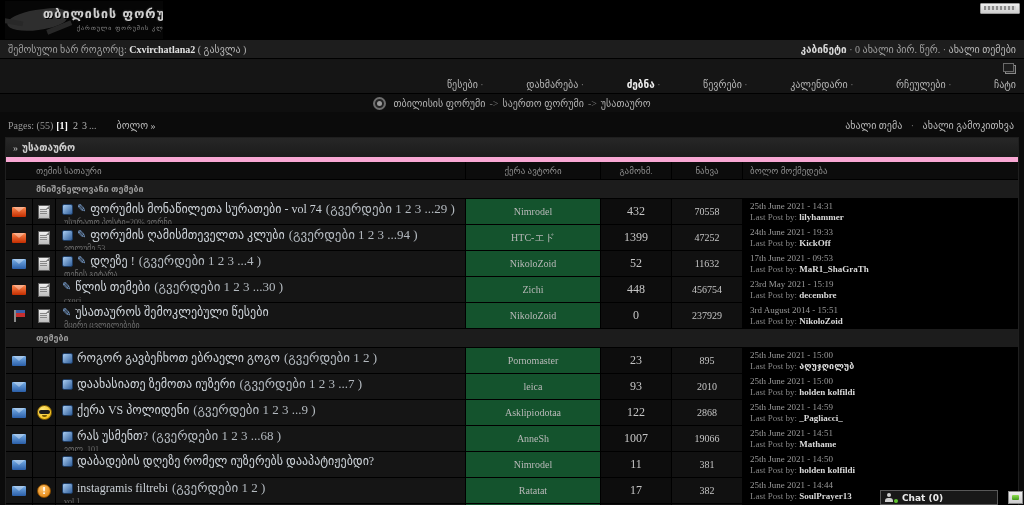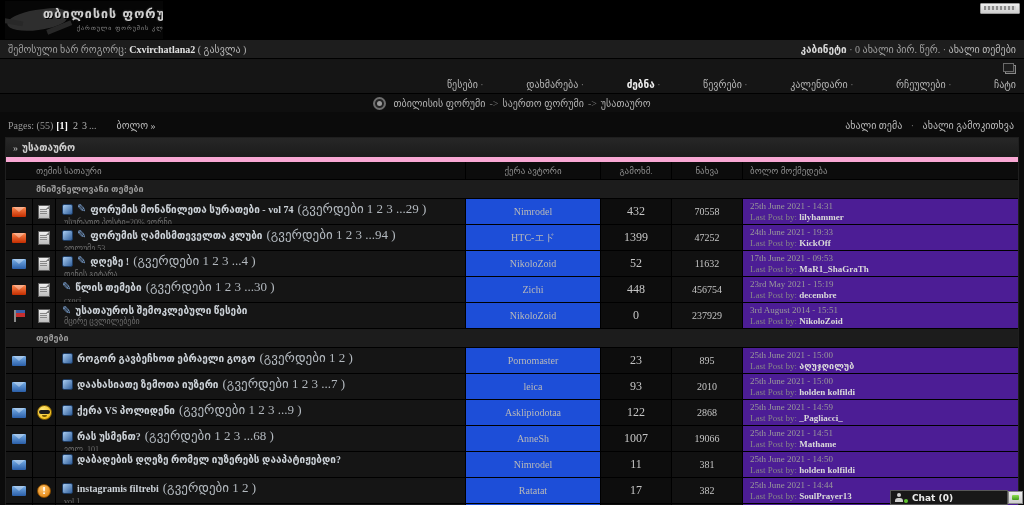--- a/index.html
+++ b/index.html
@@ -60,27 +60,27 @@
   .h-author{width:134px;} .h-replies{width:70px;} .h-views{width:70px;}
   .h-last{width:268px;justify-content:flex-start !important;padding-left:7px;}
 
   .secbar{background:#1c1c1c;border-top:1px solid #000;color:#9c9c9c;font-weight:bold;font-size:9px;padding:4px 0 4px 30px;}
 
   .row{display:flex;border-top:1px solid #000;background:#151515;height:25px;}
   .row>div{border-left:1px solid #000;}
   .c-i1{width:26px;border-left:none !important;display:flex;align-items:center;justify-content:center;}
   .c-i2{width:22px;display:flex;align-items:center;justify-content:center;background:#131313;}
   .c-title{flex:1;padding:2px 4px 0 6px;overflow:hidden;}
-  .c-author{width:134px;background:#1d4ed8;display:flex;align-items:center;justify-content:center;}
+  .c-author{width:134px;background:#14532d;display:flex;align-items:center;justify-content:center;}
   .c-author a{color:#b9b9b9;font-size:10px;}
   .c-replies{width:70px;background:#0d0d0d;display:flex;align-items:center;justify-content:center;color:#c6c6c6;font-size:12px;}
   .c-views{width:70px;background:#111;display:flex;align-items:center;justify-content:center;color:#c6c6c6;font-size:10px;}
-  .c-last{width:268px;background:#4c1d95;padding:2px 0 0 7px;}
+  .c-last{width:268px;background:#000000;padding:2px 0 0 7px;}
   .tline{display:flex;align-items:center;gap:4px;white-space:nowrap;}
-  .tline a{color:#ccd2d8;font-weight:bold;font-size:10px;}
+  .tline a{color:#ccd2d8;font-weight:normal;font-size:12px;}
   .tpages{color:#b3b9bf;font-size:13px;}
   .tsub{font-size:8px;color:#6e6e6e;margin-top:1px;padding-left:2px;white-space:nowrap;}
   .ldate{font-size:9px;color:#9a9a9a;}
   .lpost{font-size:9px;color:#878787;margin-top:1px;}
   .lpost b{color:#dadada;}
 
   
   .env{width:14px;height:10px;border-radius:1px;position:relative;display:inline-block;}
   .env:after{content:"";position:absolute;left:1px;top:0;border-left:6px solid transparent;border-right:6px solid transparent;border-top:5px solid rgba(255,255,255,.35);}
   .env.red{background:linear-gradient(#ff8a50,#c32d00);}
@@ -92,21 +92,21 @@
   .doc:before{content:"";position:absolute;right:-1px;top:-1px;border-left:4px solid transparent;border-bottom:4px solid #777;}
   .doc:after{content:"";position:absolute;left:1px;top:3px;width:7px;height:1px;background:#888;box-shadow:0 2px 0 #888,0 4px 0 #888;}
   .ubox{width:11px;height:11px;border-radius:2px;background:linear-gradient(135deg,#a9cdf2,#32609c);border:1px solid #1e3c63;box-sizing:border-box;flex:0 0 auto;}
   .pinic{color:#7fa7d9;font-size:11px;line-height:10px;font-family:"DejaVu Sans",sans-serif;}
   .cool{width:15px;height:15px;border-radius:50%;background:radial-gradient(circle at 35% 30%,#ffe97e,#f0b400);position:relative;border:1px solid #8a6400;box-sizing:border-box;}
   .cool:before{content:"";position:absolute;left:1px;right:1px;top:4px;height:4px;background:#1d1d1d;border-radius:2px;}
   .cool:after{content:"";position:absolute;left:4px;right:4px;bottom:2px;height:2px;border-radius:0 0 4px 4px;background:#7a5a00;}
   .warn{width:14px;height:14px;border-radius:50%;background:radial-gradient(circle at 40% 30%,#ffc46b,#dd7800);border:1px solid #8a4d00;box-sizing:border-box;color:#fff;font-weight:bold;font-size:9px;text-align:center;line-height:12px;font-family:"DejaVu Sans",sans-serif;}
 
   
-  .chat{position:absolute;right:16px;bottom:0;width:108px;height:13px;background:#181818;border:1px solid #585858;display:flex;align-items:center;gap:4px;padding:0 4px;}
+  .chat{position:absolute;right:26px;bottom:0;width:108px;height:13px;background:#181818;border:1px solid #585858;display:flex;align-items:center;gap:4px;padding:0 4px;}
   .person{width:8px;height:9px;position:relative;flex:0 0 auto;}
   .person:before{content:"";position:absolute;left:2px;top:0;width:4px;height:4px;border-radius:50%;background:#cfcfcf;}
   .person:after{content:"";position:absolute;left:0;bottom:0;width:8px;height:4px;border-radius:3px 3px 0 0;background:#cfcfcf;}
   .ongreen{width:4px;height:4px;border-radius:50%;background:#5ec42e;margin-left:-3px;margin-top:6px;flex:0 0 auto;}
   .chat-label{font-size:9px;font-weight:bold;color:#ececec;font-family:"DejaVu Sans",sans-serif;white-space:nowrap;}
   .chat-extra{position:absolute;right:1px;bottom:1px;width:13px;height:11px;background:linear-gradient(#eee,#ccc);border:1px solid #888;display:flex;align-items:center;justify-content:center;}
   .chat-extra i{display:block;width:7px;height:5px;background:linear-gradient(#8fdc52,#3f9b18);border-radius:1px;}
 </style>
 </head>
 <body>

